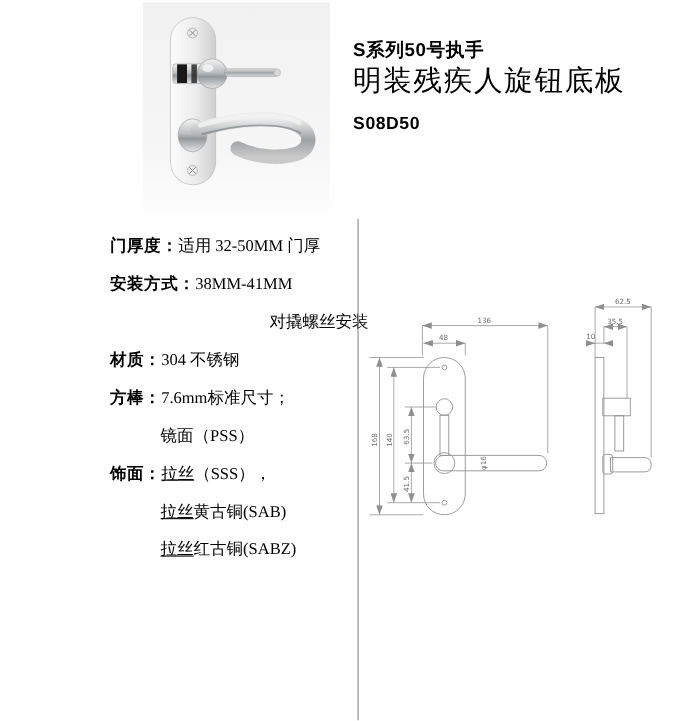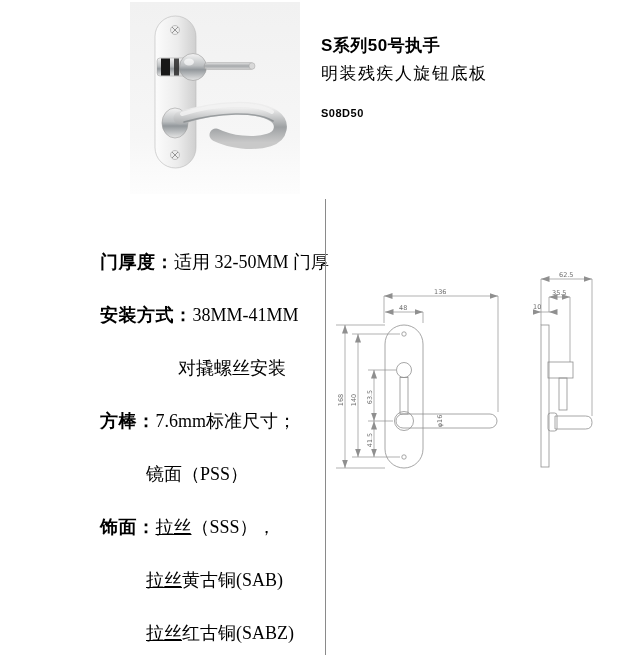--- a/index.html
+++ b/index.html
@@ -7,33 +7,33 @@
     width:635px;height:655px;position:relative;overflow:hidden;
     background:#ffffff;
     font-family:"Liberation Sans","DejaVu Sans",sans-serif;
     color:#000;
   }
   
   .photo{position:absolute;left:130px;top:2px;width:170px;height:192px;}
   
   .title-block{position:absolute;left:321px;top:36px;width:300px;}
   .t1{font-weight:bold;font-size:17px;line-height:20px;letter-spacing:.5px;}
-  .t2{font-size:17px;line-height:31px;margin-top:2px;letter-spacing:1.5px;
+  .t2{font-size:26px;line-height:31px;margin-top:2px;letter-spacing:1.5px;
       font-family:"Liberation Serif","DejaVu Serif",serif;}
   .t3{font-size:13px;line-height:17px;margin-top:2px;
       font-family:"Liberation Serif","DejaVu Serif",serif;}
-  .t4{font-weight:bold;font-size:11px;line-height:18px;margin-top:15px;letter-spacing:.5px;}
+  .t4{font-weight:bold;font-size:16px;line-height:18px;margin-top:15px;letter-spacing:.5px;}
   
   .specs{position:absolute;left:100px;top:214px;width:235px;}
-  .spec-line{height:17px;margin-bottom:17.5px;font-size:18px;white-space:nowrap;margin-top:36px;}
+  .spec-line{height:17px;margin-bottom:17.5px;font-size:15px;white-space:nowrap;}
   .spec-label{font-weight:bold;letter-spacing:.5px;}
   .spec-value{font-family:"Liberation Serif","DejaVu Serif",serif;}
   .u{text-decoration:underline;font-family:"Liberation Serif","DejaVu Serif",serif;}
   .ind{padding-left:46px;}
-  .ind-deep{padding-left:78px;}
+  .ind-deep{padding-left:78px;text-align:right;}
   
   .divider{position:absolute;left:325px;top:199px;width:1px;height:456px;background:#8a8a8a;}
   
   .drawing{position:absolute;left:330px;top:250px;width:270px;height:230px;}
   .drawing text{font-family:"DejaVu Sans",sans-serif;font-size:6.5px;fill:#6e6e6e;}
 </style>
 </head>
 <body>
 
 <div class="photo">
@@ -102,20 +102,21 @@
 <div class="title-block">
   <div class="t1">S系列50号执手</div>
   <div class="t2">明装残疾人旋钮底板</div>
   <div class="t4">S08D50</div>
 </div>
 
 <div class="specs">
   <div class="spec-line"><span class="spec-label">门厚度：</span><span class="spec-value">适用 32-50MM 门厚</span></div>
   <div class="spec-line"><span class="spec-label">安装方式：</span><span class="spec-value">38MM-41MM</span></div>
   <div class="spec-line ind-deep"><span class="spec-value">对撬螺丝安装</span></div>
+  <div class="spec-line"><span class="spec-label">材质：</span><span class="spec-value">304 不锈钢</span></div>
   <div class="spec-line"><span class="spec-label">方棒：</span><span class="spec-value">7.6mm标准尺寸；</span></div>
   <div class="spec-line ind"><span class="spec-value">镜面（PSS）</span></div>
   <div class="spec-line"><span class="spec-label">饰面：</span><span class="u">拉丝</span><span class="spec-value">（SSS），</span></div>
   <div class="spec-line ind"><span class="u">拉丝</span><span class="spec-value">黄古铜(SAB)</span></div>
   <div class="spec-line ind"><span class="u">拉丝</span><span class="spec-value">红古铜(SABZ)</span></div>
 </div>
 
 <div class="divider"></div>
 
 <div class="drawing">

